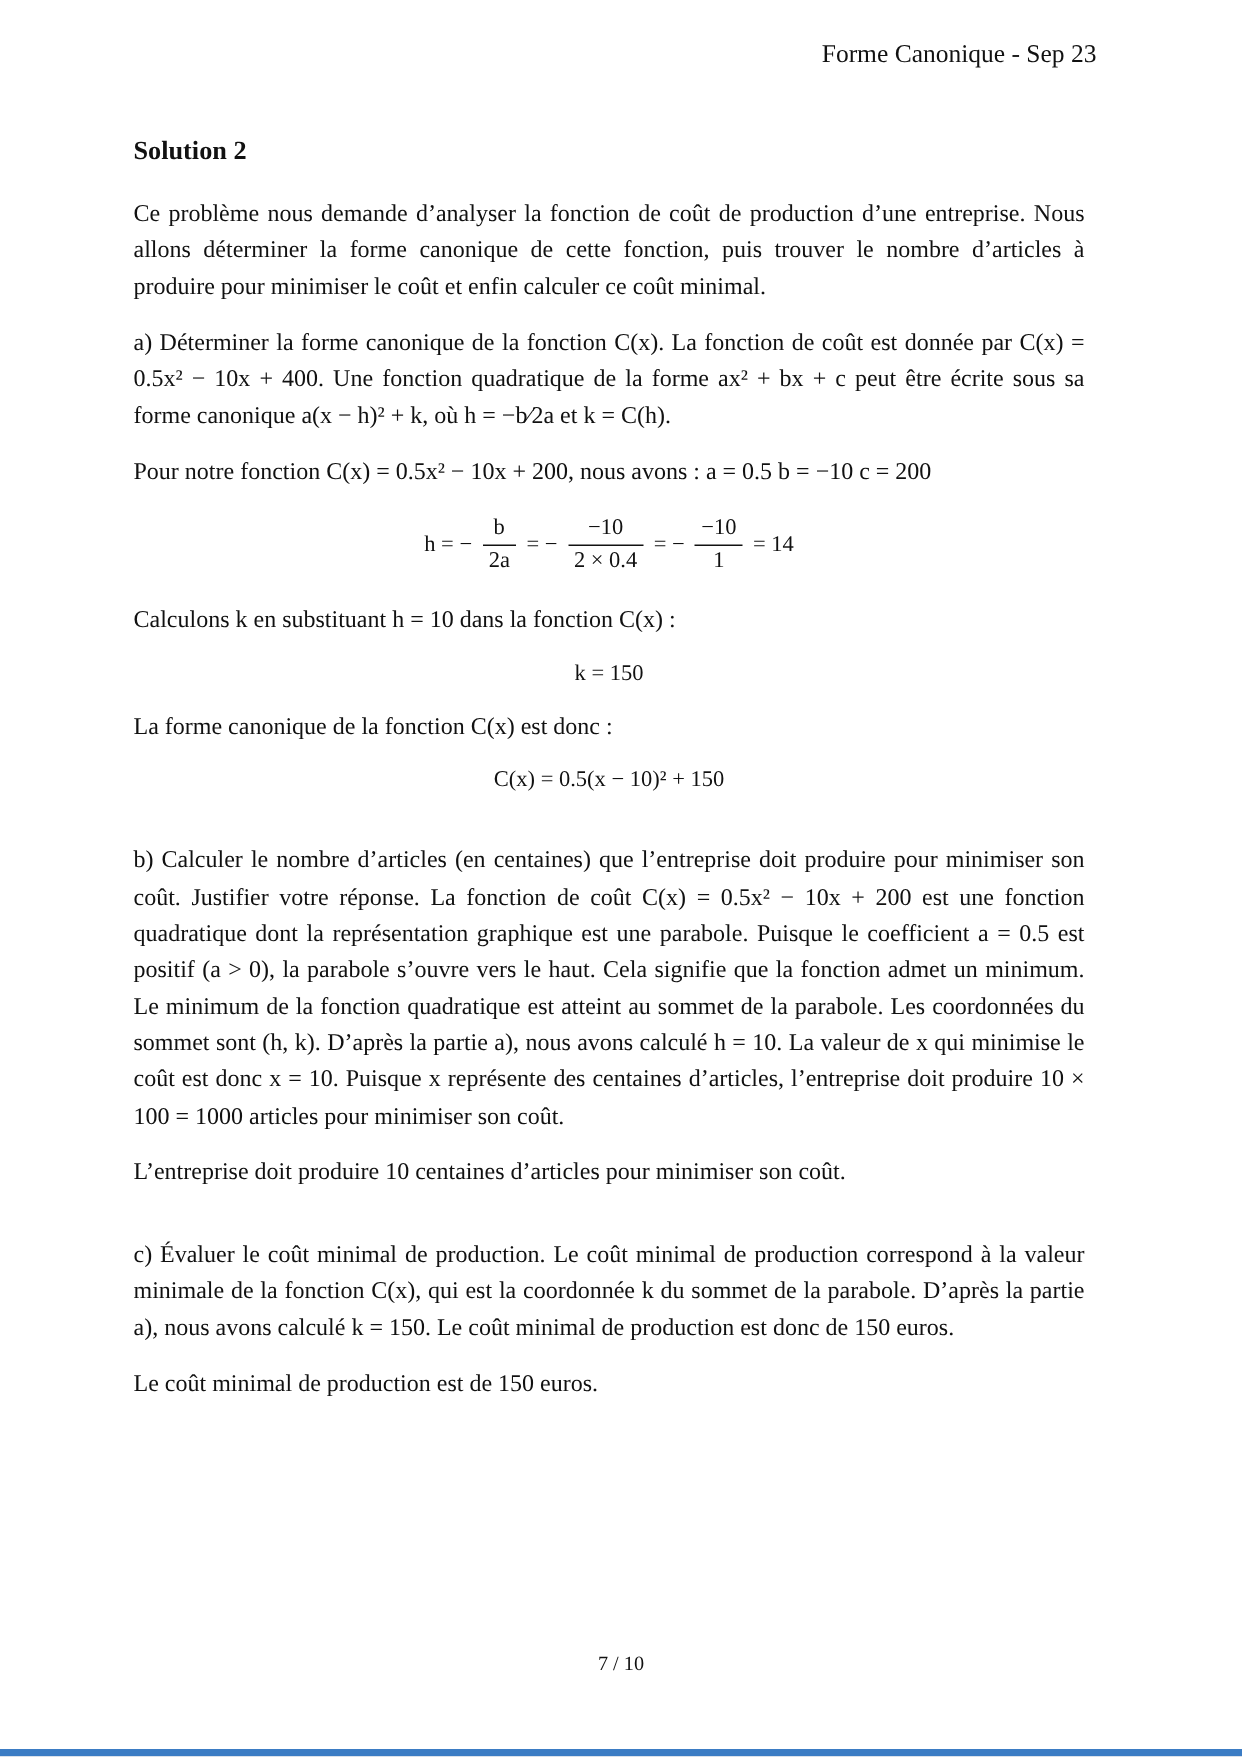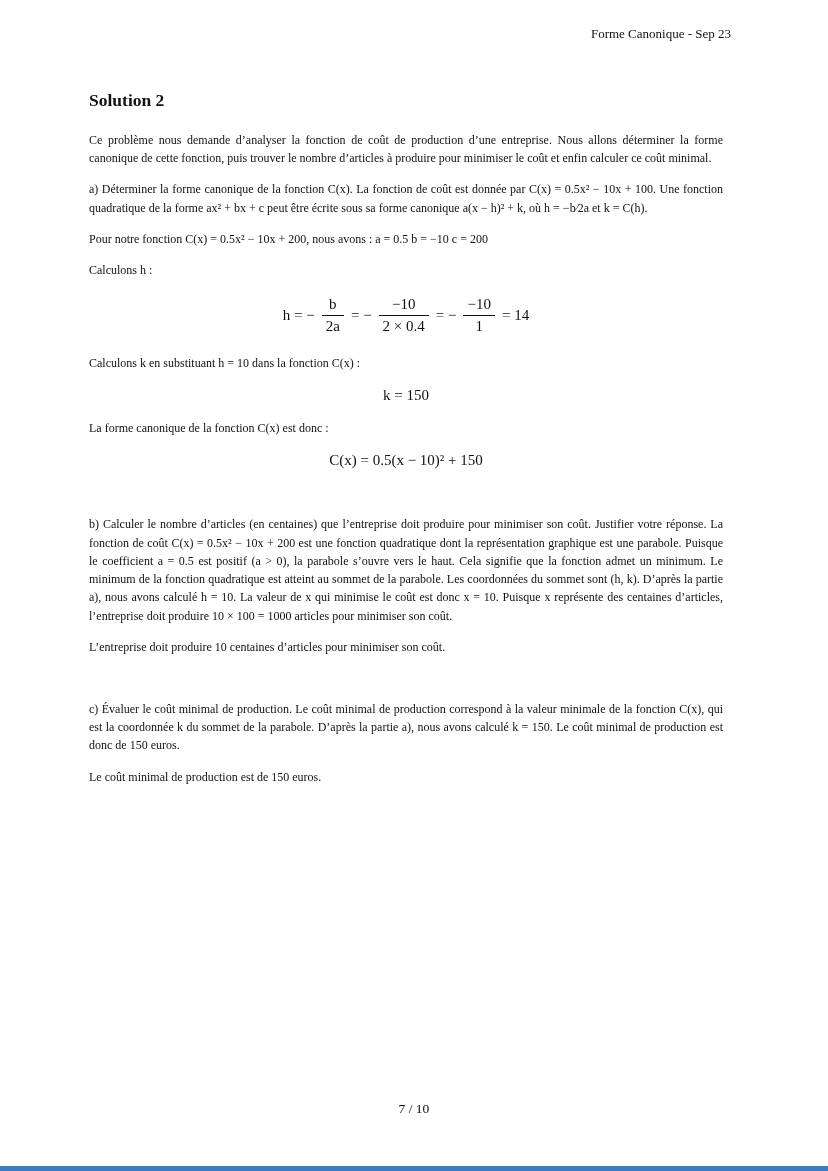--- a/index.html
+++ b/index.html
@@ -11,40 +11,39 @@
     margin: 0 auto;
     background: #ffffff;
     font-family: "Liberation Serif", serif;
     color: #111111;
     overflow: hidden;
   }
   .running-header {
     position: absolute;
     top: 26px;
     right: 97px;
-    font-size: 13px;
+    font-size: 17px;
     color: #111111;
   }
   .content {
     position: absolute;
     top: 90px;
     left: 89px;
     width: 634px;
   }
   .solution-heading {
     font-size: 17.5px;
     font-weight: bold;
     margin-bottom: 20px;
   }
   p.body {
-    font-size: 12px;
+    font-size: 16px;
     line-height: 1.52;
     text-align: justify;
     margin-bottom: 13px;
-    margin-top: 13px;
   }
   .spacer-lg { height: 18px; }
   .equation {
     text-align: center;
     font-size: 15px;
     margin: 16px 0 18px 0;
   }
   .equation-line {
     text-align: center;
     font-size: 15px;
@@ -95,25 +94,24 @@
   <div class="running-header">
     <span>Forme Canonique - Sep 23</span>
   </div>
 
   <div class="content">
 
     <div class="solution-heading">Solution 2</div>
 
     <p class="body">Ce problème nous demande d’analyser la fonction de coût de production d’une entreprise. Nous allons déterminer la forme canonique de cette fonction, puis trouver le nombre d’articles à produire pour minimiser le coût et enfin calculer ce coût minimal.</p>
 
-    <p class="body">a) Déterminer la forme canonique de la fonction C(x). La fonction de coût est donnée par C(x) = 0.5x² − 10x + 100. Une fonction quadratique de la forme ax² + bx + c peut être écrite sous sa forme canonique a(x − h)² + k, où h = −b⁄2a et k = C(h).</p>
+    <p class="body">a) Déterminer la forme canonique de la fonction C(x). La fonction de coût est donnée par C(x) = 0.5x² − 10x + 400. Une fonction quadratique de la forme ax² + bx + c peut être écrite sous sa forme canonique a(x − h)² + k, où h = −b⁄2a et k = C(h).</p>
 
     <p class="body">Pour notre fonction C(x) = 0.5x² − 10x + 200, nous avons : a = 0.5  b = −10  c = 200</p>
 
-    <p class="body">Calculons h :</p>
 
     <div class="equation">
       <span class="eq-row">
         <span>h = −</span>
         <span class="frac">
           <span class="num">b</span>
           <span class="den">2a</span>
         </span>
         <span>= −</span>
         <span class="frac">

